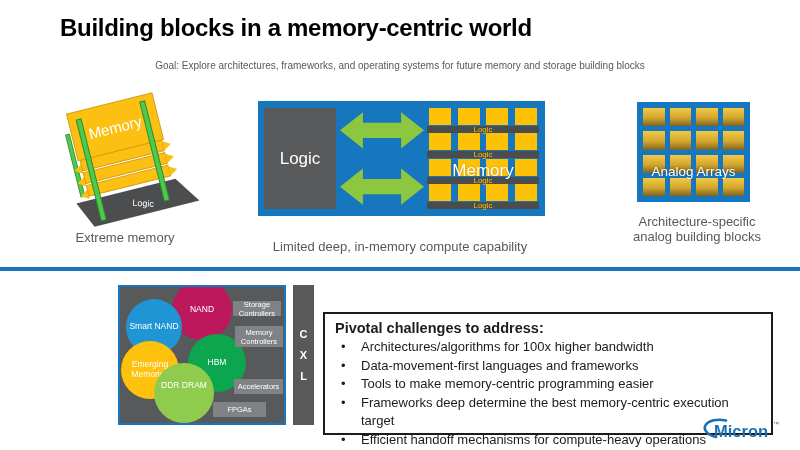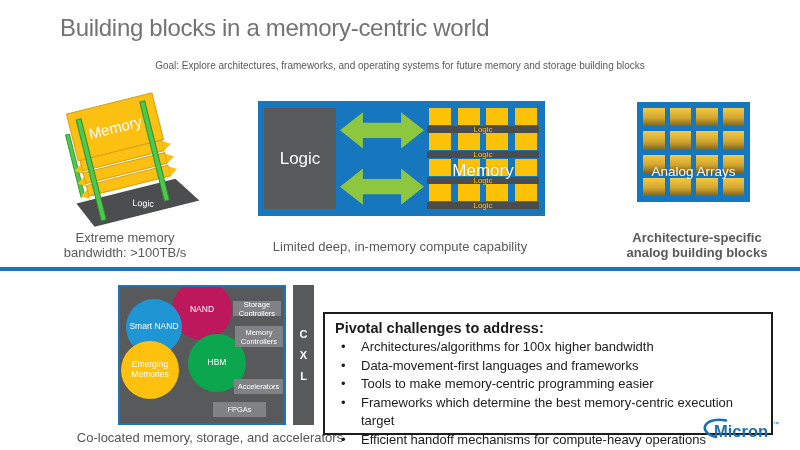--- a/index.html
+++ b/index.html
@@ -2,32 +2,32 @@
 <html><head>
 <meta charset="utf-8">
 <style>
   html,body{margin:0;padding:0;background:#e8e8e8;}
   .slide{
     position:relative;width:800px;height:450px;background:#ffffff;
     font-family:"Liberation Sans",sans-serif;overflow:hidden;margin:0 auto;
   }
   
   .title{
-    position:absolute;left:60px;top:14px;font-size:24px;font-weight:normal;
-    color:#737373;letter-spacing:-0.3px;
+    position:absolute;left:60px;top:14px;font-size:24px;font-weight:bold;
+    color:#000000;letter-spacing:-0.3px;
   }
   .subtitle{
     position:absolute;left:0;top:60px;width:100%;text-align:center;
     font-size:10px;color:#595959;
   }
   
   .caption{position:absolute;font-size:13px;color:#595959;text-align:center;line-height:1.18;}
   .cap-stack{left:30px;top:230px;width:190px;}
   .cap-inmem{left:245px;top:239px;width:310px;}
-  .cap-analog{left:612px;top:230px;width:170px;font-weight:bold;}
+  .cap-analog{left:612px;top:214px;width:170px;}
   .cap-coloc{left:50px;top:430px;width:320px;color:#555557;}
   
   .fig-stack{position:absolute;left:52px;top:92px;width:158px;height:138px;}
   
   .fig-inmem{
     position:absolute;left:258px;top:101px;width:287px;height:115px;
     background:#1777be;display:flex;align-items:center;justify-content:space-between;
     padding:0 6px;box-sizing:border-box;
   }
   .logic-box{
@@ -125,21 +125,20 @@
       <polygon points="114,83 122,88 114,93" fill="#fcc013"></polygon>
       <rect x="28" y="8" width="88" height="48" fill="#fcc013" stroke="#d49f10" stroke-width="1"></rect>
       <text x="72" y="38" text-anchor="middle" font-size="15" fill="#ffffff">Memory</text>
       <rect x="36" y="16" width="5" height="104" fill="#4fc84f" stroke="#2d8f2d" stroke-width="1"></rect>
       <rect x="102" y="14" width="5" height="102" fill="#4fc84f" stroke="#2d8f2d" stroke-width="1"></rect>
       <text x="80" y="116" text-anchor="middle" font-size="9" fill="#ffffff" transform="rotate(17 80 116)">Logic</text>
     </g>
   </svg>
   <div class="caption cap-stack">
     <div>Extreme memory</div>
-    <div>bandwidth: &gt;100TB/s</div>
   </div>
 
   <div class="fig-inmem">
     <div class="logic-box">Logic</div>
     <svg class="arrows" viewBox="0 0 88 103">
       <polygon points="0,22 24,3 24,14 64,14 64,3 88,22 64,41 64,30 24,30 24,41" fill="#8dc63f"></polygon>
       <polygon points="0,81 24,62 24,73 64,73 64,62 88,81 64,100 64,89 24,89 24,100" fill="#8dc63f"></polygon>
     </svg>
     <div class="memgrid">
       <div>
@@ -207,39 +206,39 @@
     <div>analog building blocks</div>
   </div>
 
   <div class="divider"></div>
 
   <div class="fig-coloc">
     <div class="circ c-nand">NAND</div>
     <div class="circ c-smartnand">Smart NAND</div>
     <div class="circ c-emerging">Emerging Memories</div>
     <div class="circ c-hbm">HBM</div>
+    <div class="circ c-ddr">DDR DRAM</div>
     <div class="gbox g-storage">Storage Controllers</div>
     <div class="gbox g-memctl">Memory Controllers</div>
     <div class="gbox g-accel">Accelerators</div>
     <div class="gbox g-fpga">FPGAs</div>
   </div>
   <div class="cxl">
     <span>C</span>
     <span>X</span>
     <span>L</span>
   </div>
-  <div class="caption cap-coloc">Co-located memory, storage, and accelerators</div>
 
   <div class="challenges">
     <h2>Pivotal challenges to address:</h2>
     <ul>
       <li>Architectures/algorithms for 100x higher bandwidth</li>
       <li>Data-movement-first languages and frameworks</li>
       <li>Tools to make memory-centric programming easier</li>
-      <li>Frameworks which determine the best memory-centric execution target</li>
+      <li>Frameworks deep determine the best memory-centric execution target</li>
       <li>Efficient handoff mechanisms for compute-heavy operations</li>
     </ul>
   </div>
 
   <svg class="logo" viewBox="0 0 100 28">
     <text x="16" y="21" font-size="16.5" font-weight="bold" fill="#1a6fb5">Micron</text>
     <path d="M18,21 C9,19 4.5,13 8,8.5 C11,4.5 19,2.5 28,4.5" stroke="#1a6fb5" stroke-width="2.6" fill="none" stroke-linecap="round"></path>
     <text x="75" y="10" font-size="6" fill="#1a6fb5">™</text>
   </svg>
 

